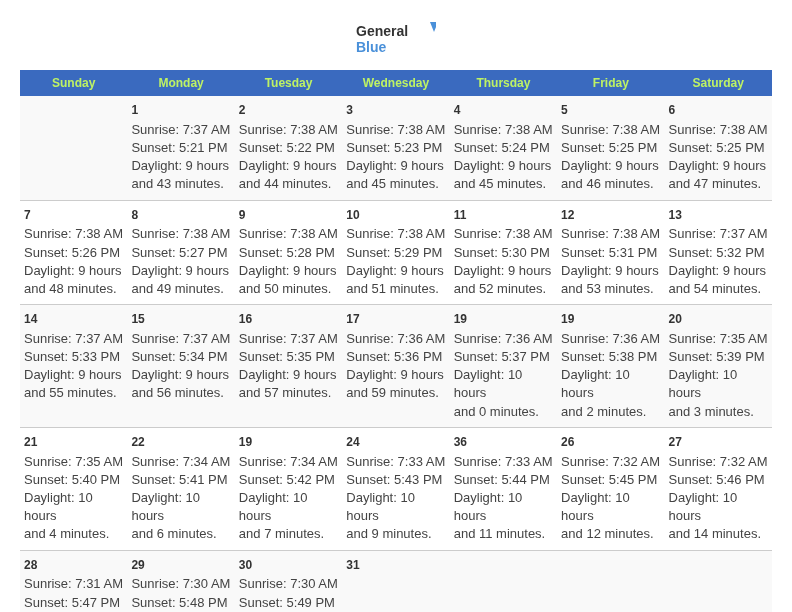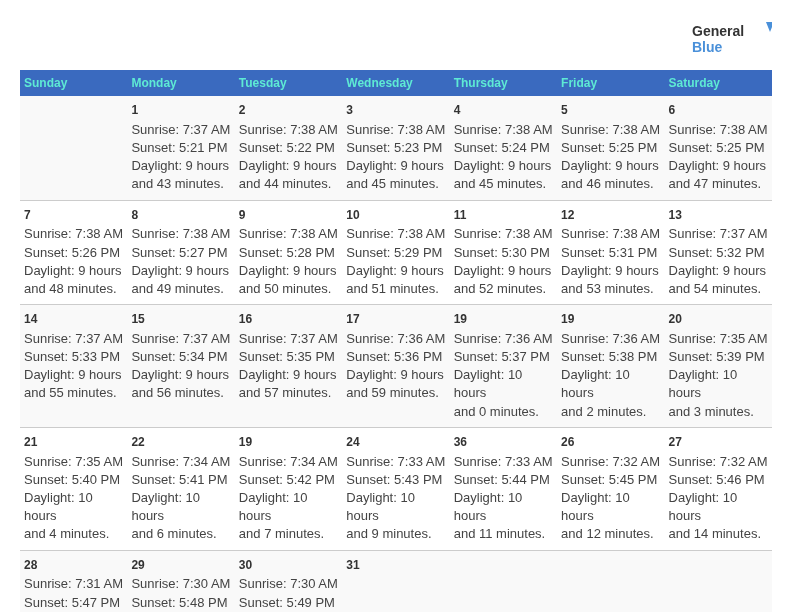--- a/index.html
+++ b/index.html
@@ -5,21 +5,21 @@
     * { box-sizing: border-box; margin: 0; padding: 0; }
     body {
       font-family: Arial, sans-serif;
       background: #fff;
       width: 792px;
       min-height: 612px;
       padding: 20px;
     }
     .header {
       display: flex;
-      justify-content: flex-end;
+      justify-content: center;
       align-items: flex-start;
       margin-bottom: 10px;
     }
     .logo {
       display: flex;
       align-items: center;
       gap: 4px;
     }
     .title-block {
       text-align: right;
@@ -34,23 +34,23 @@
       font-weight: normal;
       color: #555;
     }
     table {
       width: 100%;
       border-collapse: collapse;
       font-size: 11px;
     }
     thead tr th {
       background-color: #3a6abf;
-      color: #5eead4;
+      color: #bef264;
       padding: 6px 4px;
-      text-align: left;
+      text-align: center;
       font-size: 12px;
       font-weight: bold;
     }
     tbody tr {
       border-bottom: 1px solid #ccc;
     }
     tbody tr:nth-child(odd) {
       background-color: #f9f9f9;
     }
     tbody tr:nth-child(even) {

